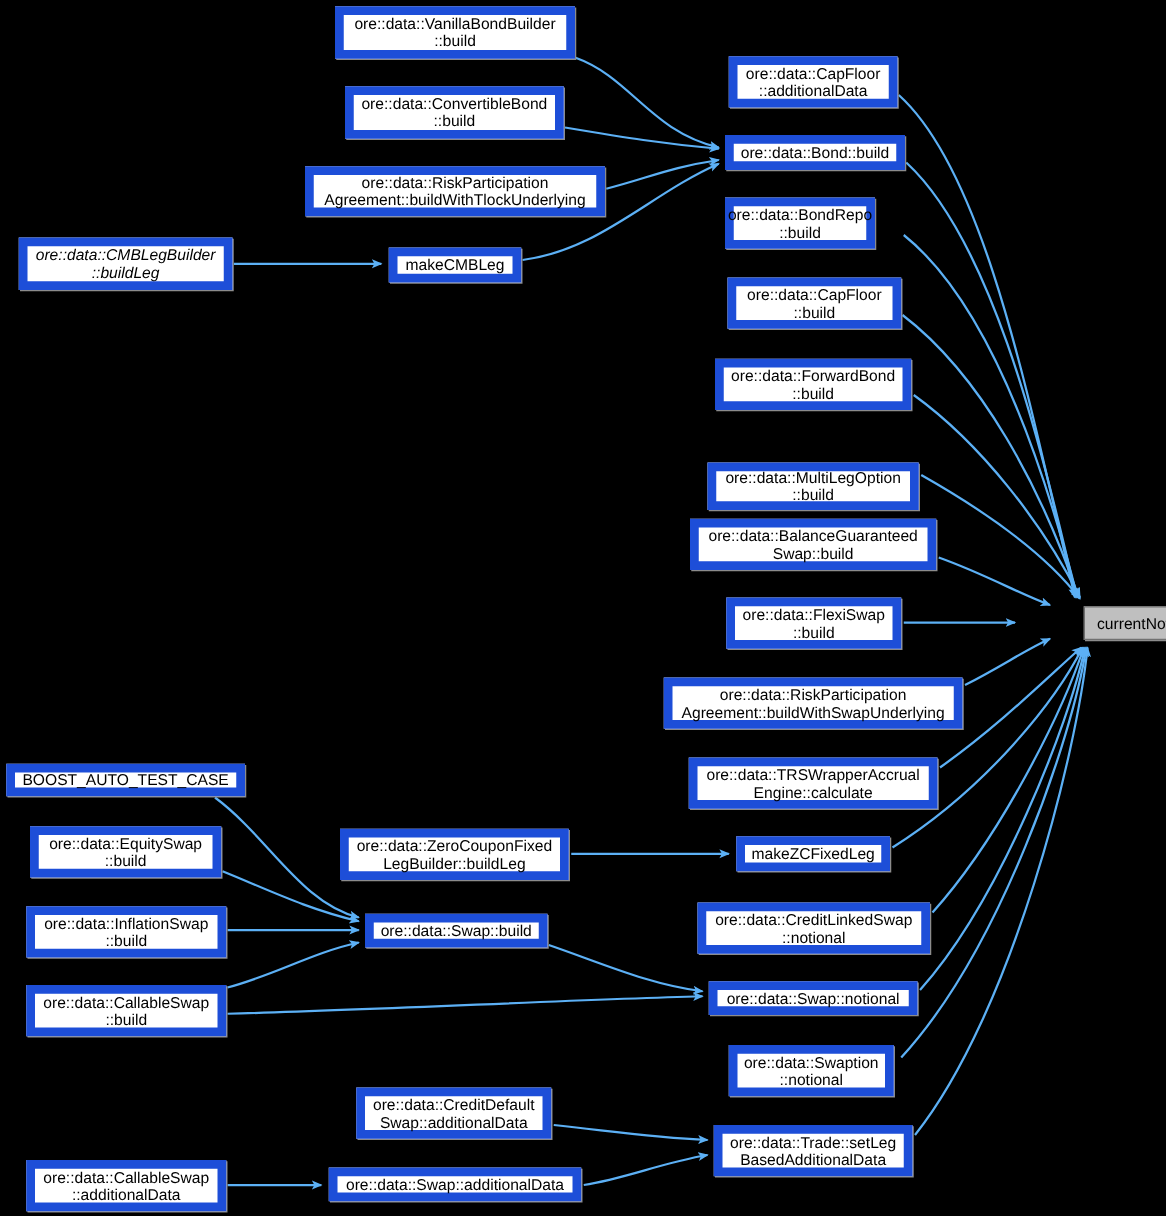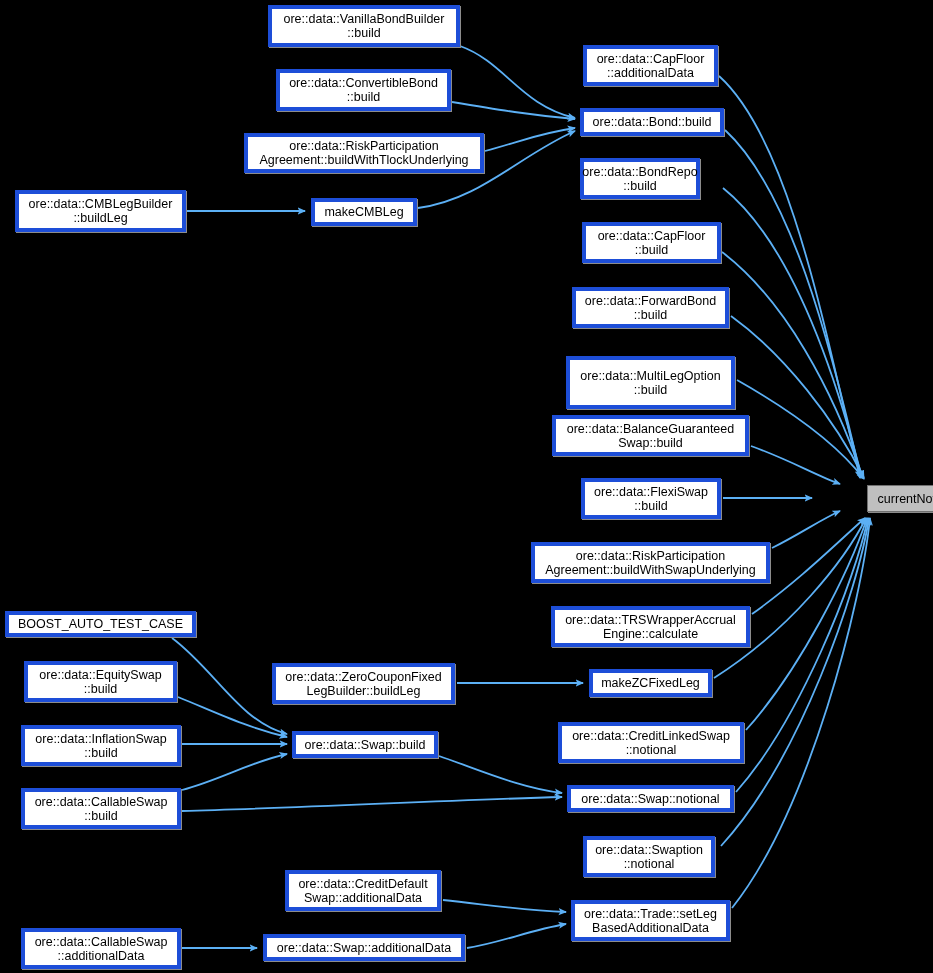--- a/index.html
+++ b/index.html
@@ -3,21 +3,21 @@
 <meta charset="utf-8">
 <style>
   html,body{margin:0;padding:0;background:#000;}
   body{font-family:"Liberation Sans", sans-serif;}
   #stage{position:relative;width:933px;height:973px;background:#000;overflow:hidden;}
   svg.edges{position:absolute;left:0;top:0;width:933px;height:973px;}
   .node{
     position:absolute;
     box-sizing:border-box;
     background:#ffffff;
-    border:4px solid #1d4ed8;
+    border:7px solid #1d4ed8;
     box-shadow:1px 1px 0 0 #8c8c8c;
     color:#000000;
     display:flex;
     align-items:center;
     justify-content:center;
     text-align:center;
     font-size:12.5px;
     line-height:14px;
     letter-spacing:0px;
     white-space:pre-line;
@@ -67,33 +67,33 @@
         <path d="M182,948 L257,948" fill="none" stroke="#5cb0f5" stroke-width="1.8" marker-end="url(#arrow)"></path>
       </g>
   </svg>
   <div id="node-layer">
       <div class="node" style="left: 268px; top: 5px; width: 192px; height: 42px;">ore::data::VanillaBondBuilder
 ::build</div>
       <div class="node" style="left: 276px; top: 69px; width: 175px; height: 42px;">ore::data::ConvertibleBond
 ::build</div>
       <div class="node" style="left: 244px; top: 133px; width: 240px; height: 40px;">ore::data::RiskParticipation
 Agreement::buildWithTlockUnderlying</div>
-      <div class="node" style="left: 15px; top: 190px; width: 171px; height: 42px;">ore::data::CMBLegBuilder
+      <div class="node" style="left: 15px; top: 190px; width: 171px; height: 42px; font-style: italic;">ore::data::CMBLegBuilder
 ::buildLeg</div>
       <div class="node" style="left: 311px; top: 198px; width: 106px; height: 28px;">makeCMBLeg</div>
       <div class="node" style="left: 583px; top: 45px; width: 135px; height: 41px;">ore::data::CapFloor
 ::additionalData</div>
       <div class="node" style="left: 580px; top: 108px; width: 144px; height: 28px;">ore::data::Bond::build</div>
       <div class="node" style="left: 580px; top: 158px; width: 120px; height: 41px;">ore::data::BondRepo
 ::build</div>
       <div class="node" style="left: 582px; top: 222px; width: 139px; height: 41px;">ore::data::CapFloor
 ::build</div>
       <div class="node" style="left: 572px; top: 287px; width: 157px; height: 41px;">ore::data::ForwardBond
 ::build</div>
-      <div class="node" style="left: 566px; top: 356px; width: 169px; height: 53px;">ore::data::MultiLegOption
+      <div class="node" style="left: 566px; top: 370px; width: 169px; height: 38px;">ore::data::MultiLegOption
 ::build</div>
       <div class="node" style="left: 552px; top: 415px; width: 197px; height: 41px;">ore::data::BalanceGuaranteed
 Swap::build</div>
       <div class="node" style="left: 581px; top: 478px; width: 140px; height: 41px;">ore::data::FlexiSwap
 ::build</div>
       <div class="node current" style="left: 822px; top: 485px; width: 106px; height: 27px;">currentNotional</div>
       <div class="node" style="left: 531px; top: 542px; width: 239px; height: 41px;">ore::data::RiskParticipation
 Agreement::buildWithSwapUnderlying</div>
       <div class="node" style="left: 551px; top: 606px; width: 199px; height: 41px;">ore::data::TRSWrapperAccrual
 Engine::calculate</div>

